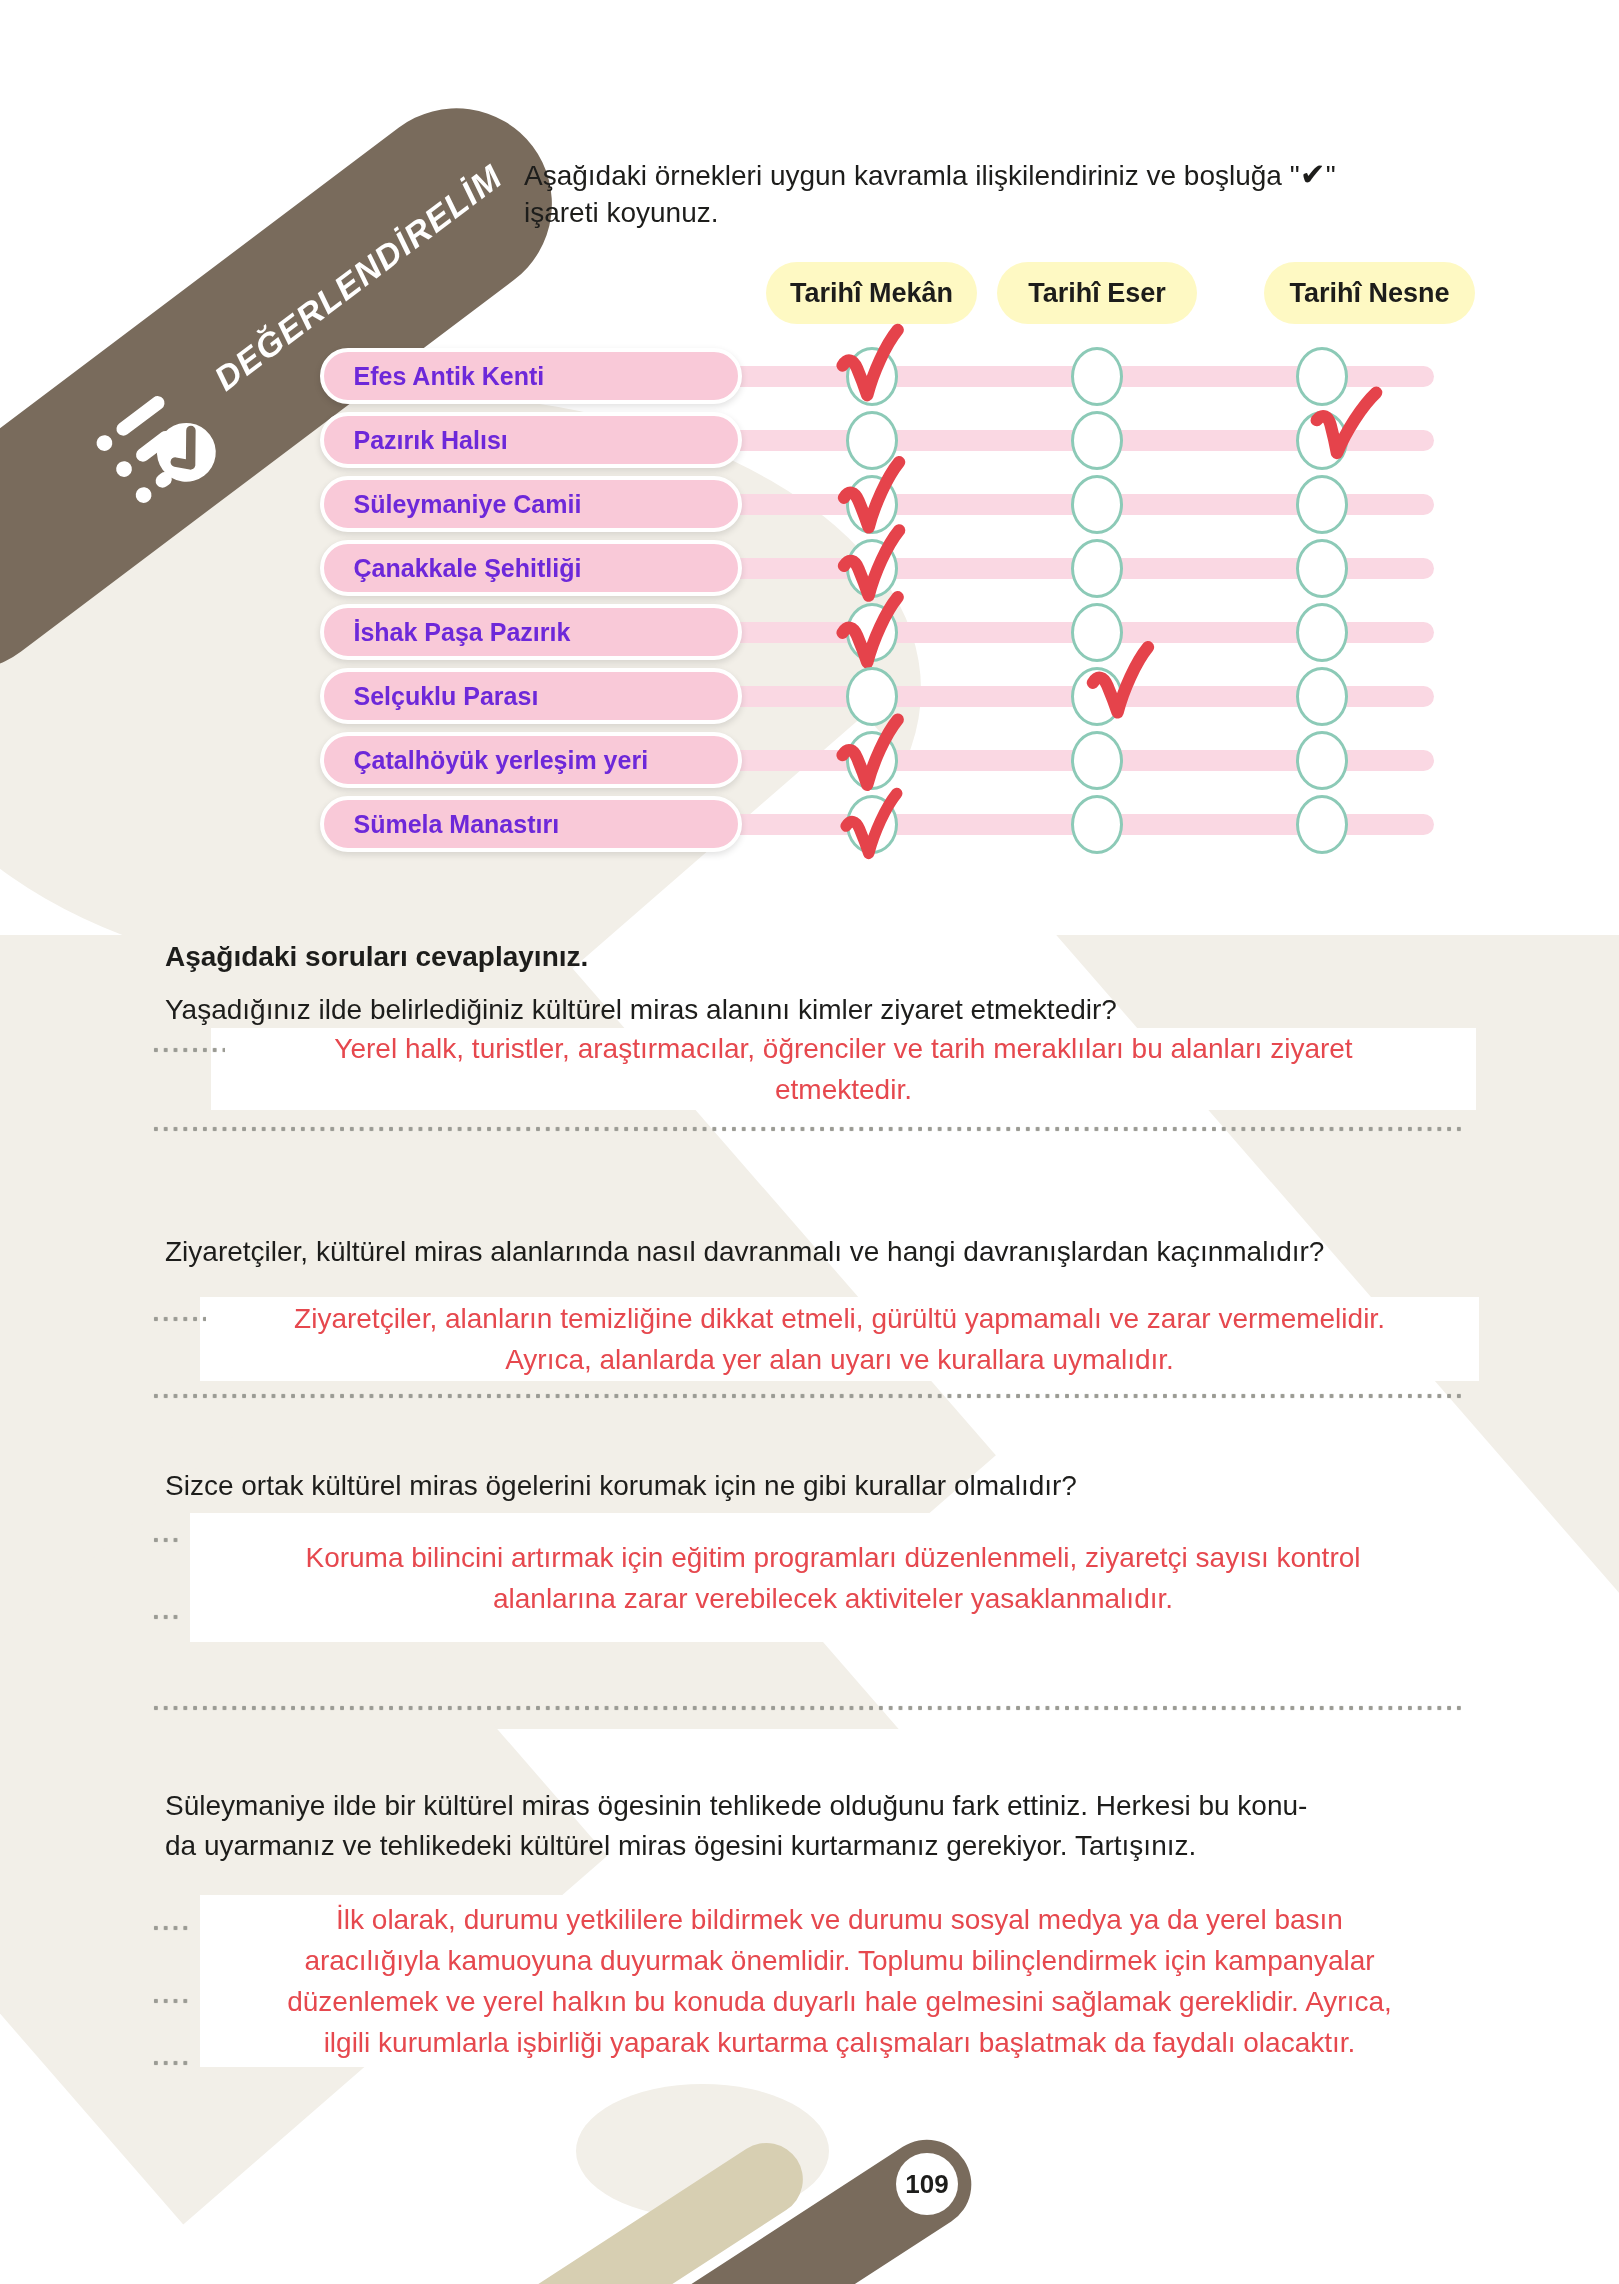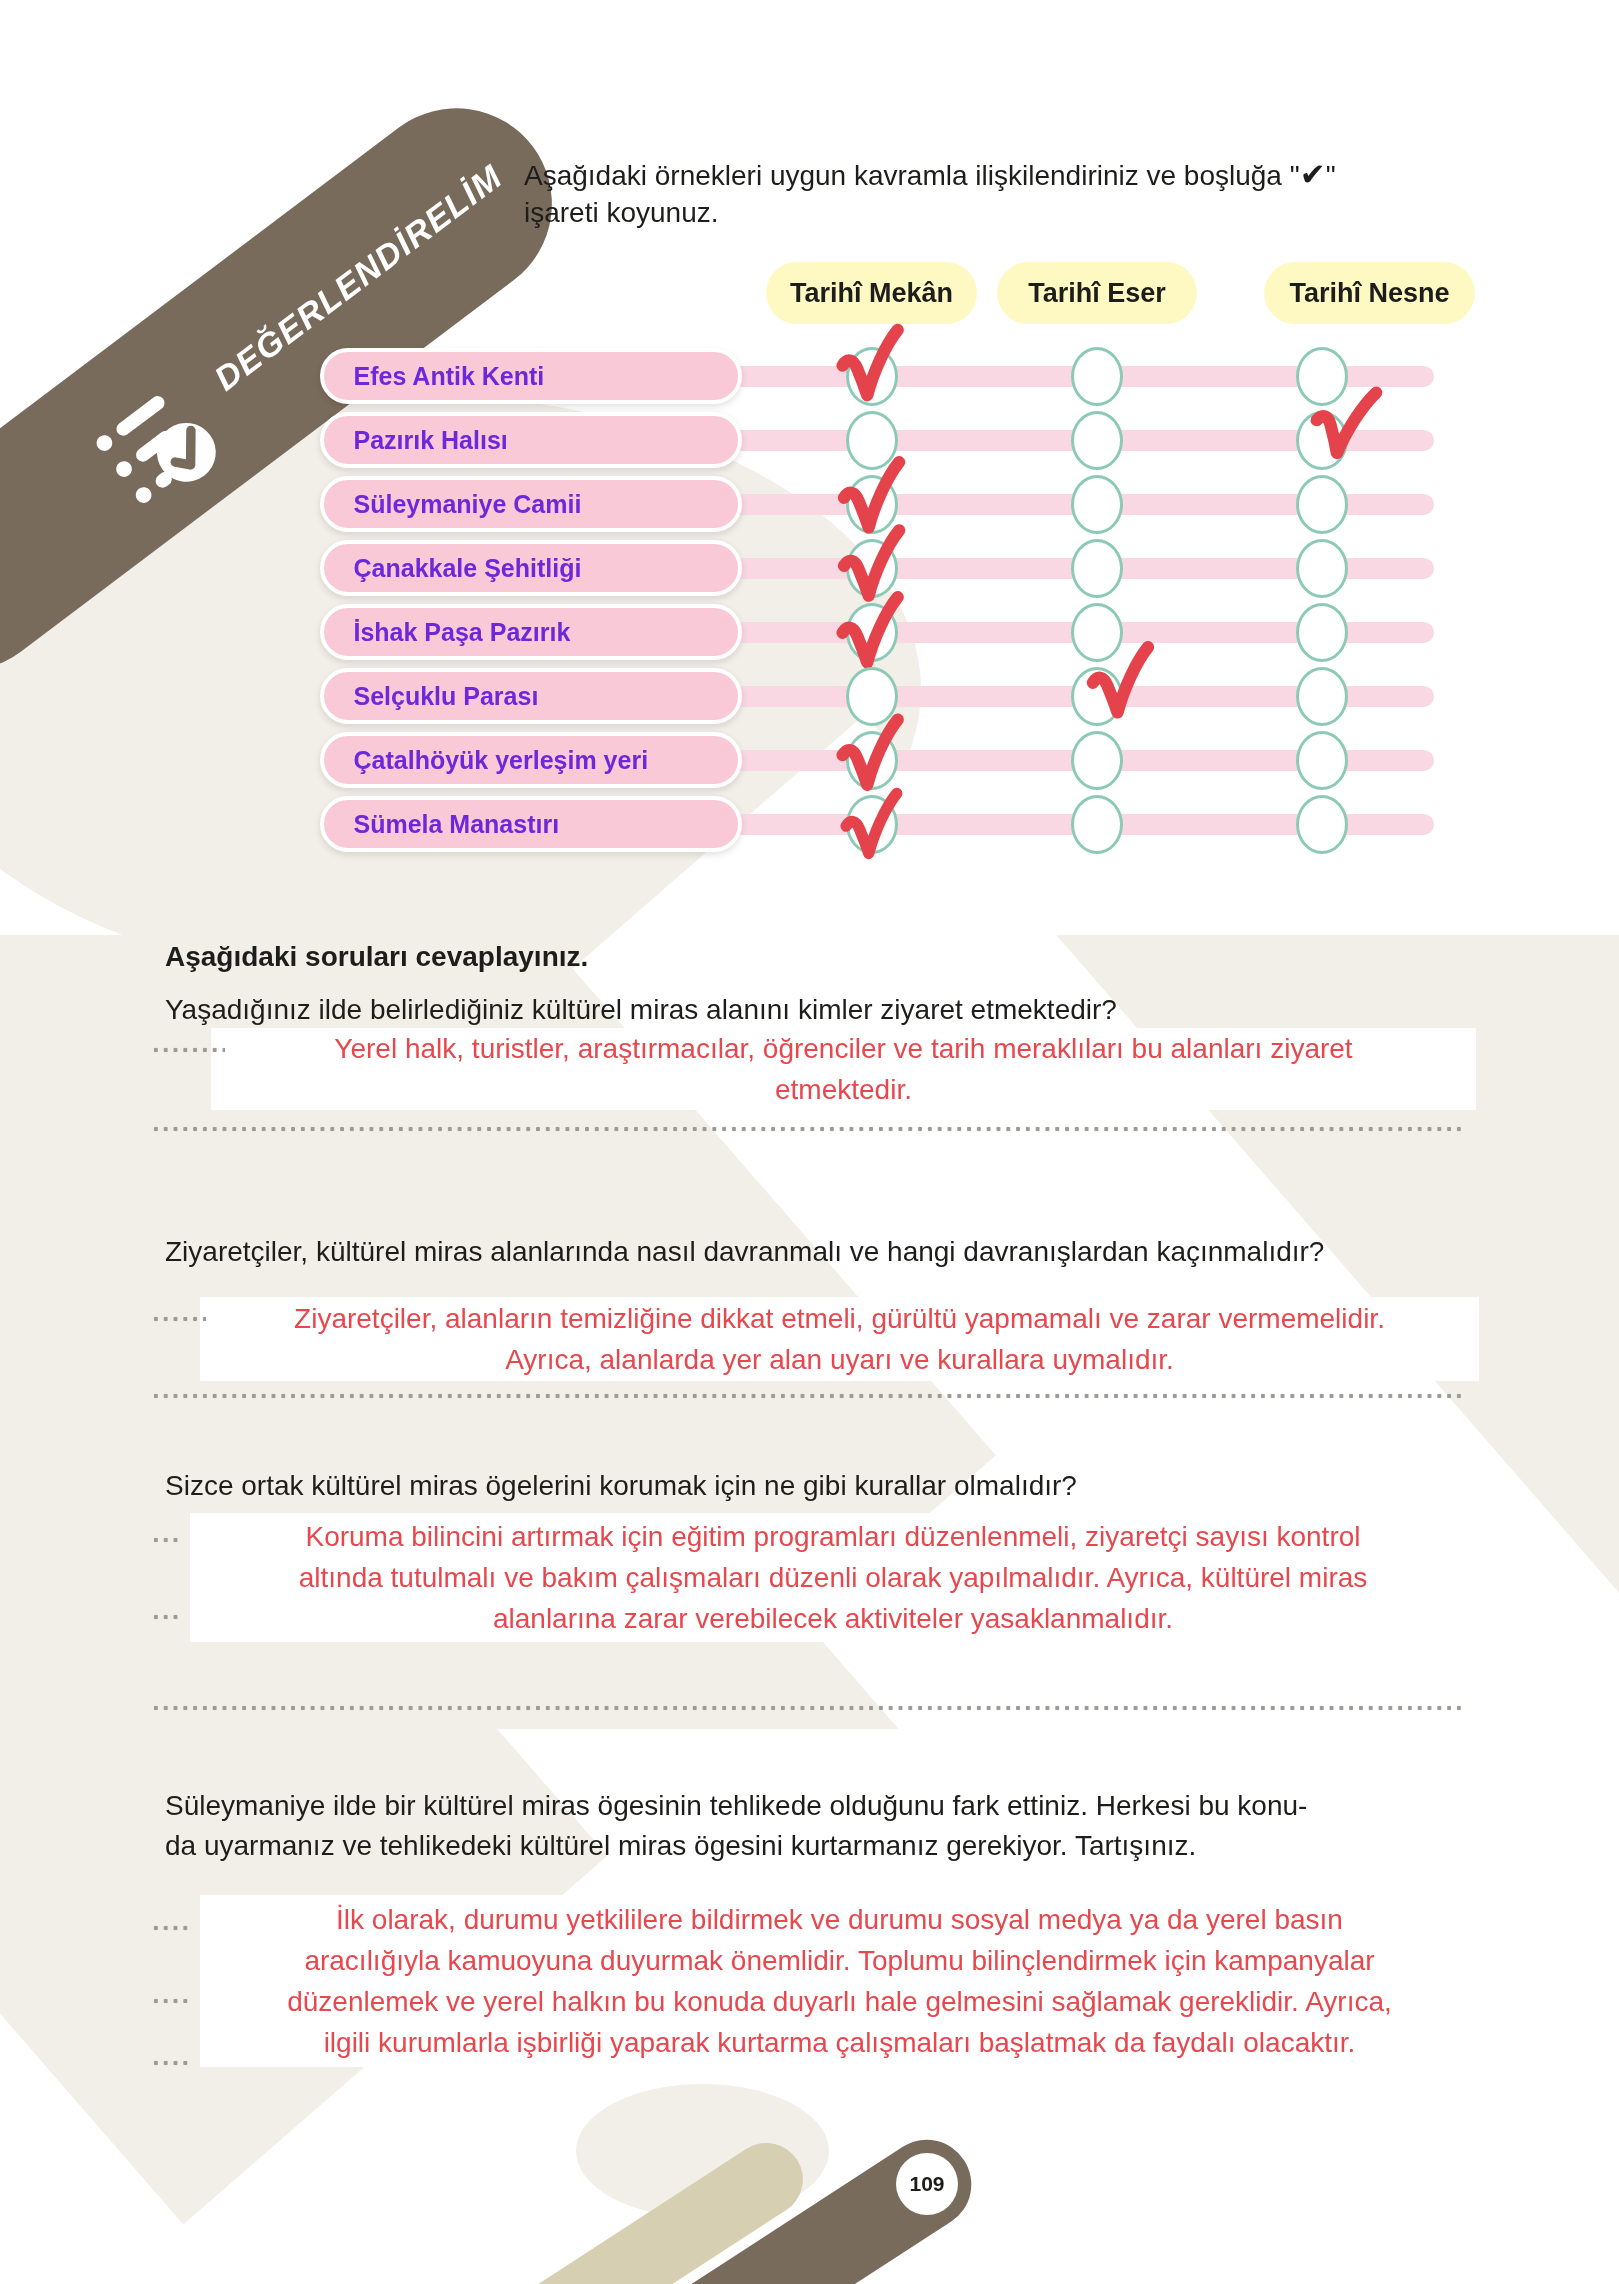--- a/index.html
+++ b/index.html
@@ -69,21 +69,21 @@
           background-image:radial-gradient(circle,#9b9b94 2.1px,rgba(0,0,0,0) 2.4px);
           background-size:9.8px 5.6px; background-repeat:repeat-x; background-position:left center; }
 
   
   .tanbar { position:absolute; z-index:2; left:409px; top:2238px; width:422px; height:73px;
             background:#d7cfb2; border-radius:37px; transform:rotate(-33deg); }
   .brownbar { position:absolute; z-index:2; left:382px; top:2288px; width:633px; height:89px;
               background:#796b5c; border-radius:44px; transform:rotate(-33deg); }
   .pagenum { position:absolute; z-index:3; left:896px; top:2153px; width:62px; height:62px;
              background:#ffffff; border-radius:50%; display:flex; align-items:center; justify-content:center;
-             font-size:21px; font-weight:bold; color:#1d1d1b; }
+             font-size:26px; font-weight:bold; color:#1d1d1b; }
 </style>
 </head>
 <body>
 
 <div id="page">
 
   <div class="bg bg-egg"></div>
   <div class="bg bg-midrect"></div>
   <div class="bg bg-wedge"></div>
   <div class="bg bg-blob"></div>
@@ -218,21 +218,20 @@
   <div class="abox" style="left:200px; top:1297px; width:1279px; height:84px;">
     <div class="aline">Ziyaretçiler, alanların temizliğine dikkat etmeli, gürültü yapmamalı ve zarar vermemelidir.</div>
     <div class="aline">Ayrıca, alanlarda yer alan uyarı ve kurallara uymalıdır.</div>
   </div>
   <div class="dots" style="left:151px; top:1316px; width:55px;"></div>
   <div class="dots" style="left:151px; top:1393px; width:1311px;"></div>
 
   <div class="qtext" style="top:1466px">Sizce ortak kültürel miras ögelerini korumak için ne gibi kurallar olmalıdır?</div>
   <div class="abox" style="left:190px; top:1513px; width:1286px; height:129px;">
     <div class="aline">Koruma bilincini artırmak için eğitim programları düzenlenmeli, ziyaretçi sayısı kontrol</div>
-    <div class="aline">altında tutulmalı ve bakım çalışmaları düzenli olarak yapılmalıdır. Ayrıca, kültürel miras</div>
     <div class="aline">alanlarına zarar verebilecek aktiviteler yasaklanmalıdır.</div>
   </div>
   <div class="dots" style="left:151px; top:1537px; width:29.5px;"></div>
   <div class="dots" style="left:151px; top:1614px; width:29.5px;"></div>
   <div class="dots" style="left:151px; top:1705px; width:1311px;"></div>
 
   <div class="qtext" style="top:1786px">Süleymaniye ilde bir kültürel miras ögesinin tehlikede olduğunu fark ettiniz. Herkesi bu konu-</div>
   <div class="qtext" style="top:1826px">da uyarmanız ve tehlikedeki kültürel miras ögesini kurtarmanız gerekiyor. Tartışınız.</div>
   <div class="abox" style="left:200px; top:1895px; width:1279px; height:172px;">
     <div class="aline">İlk olarak, durumu yetkililere bildirmek ve durumu sosyal medya ya da yerel basın</div>

